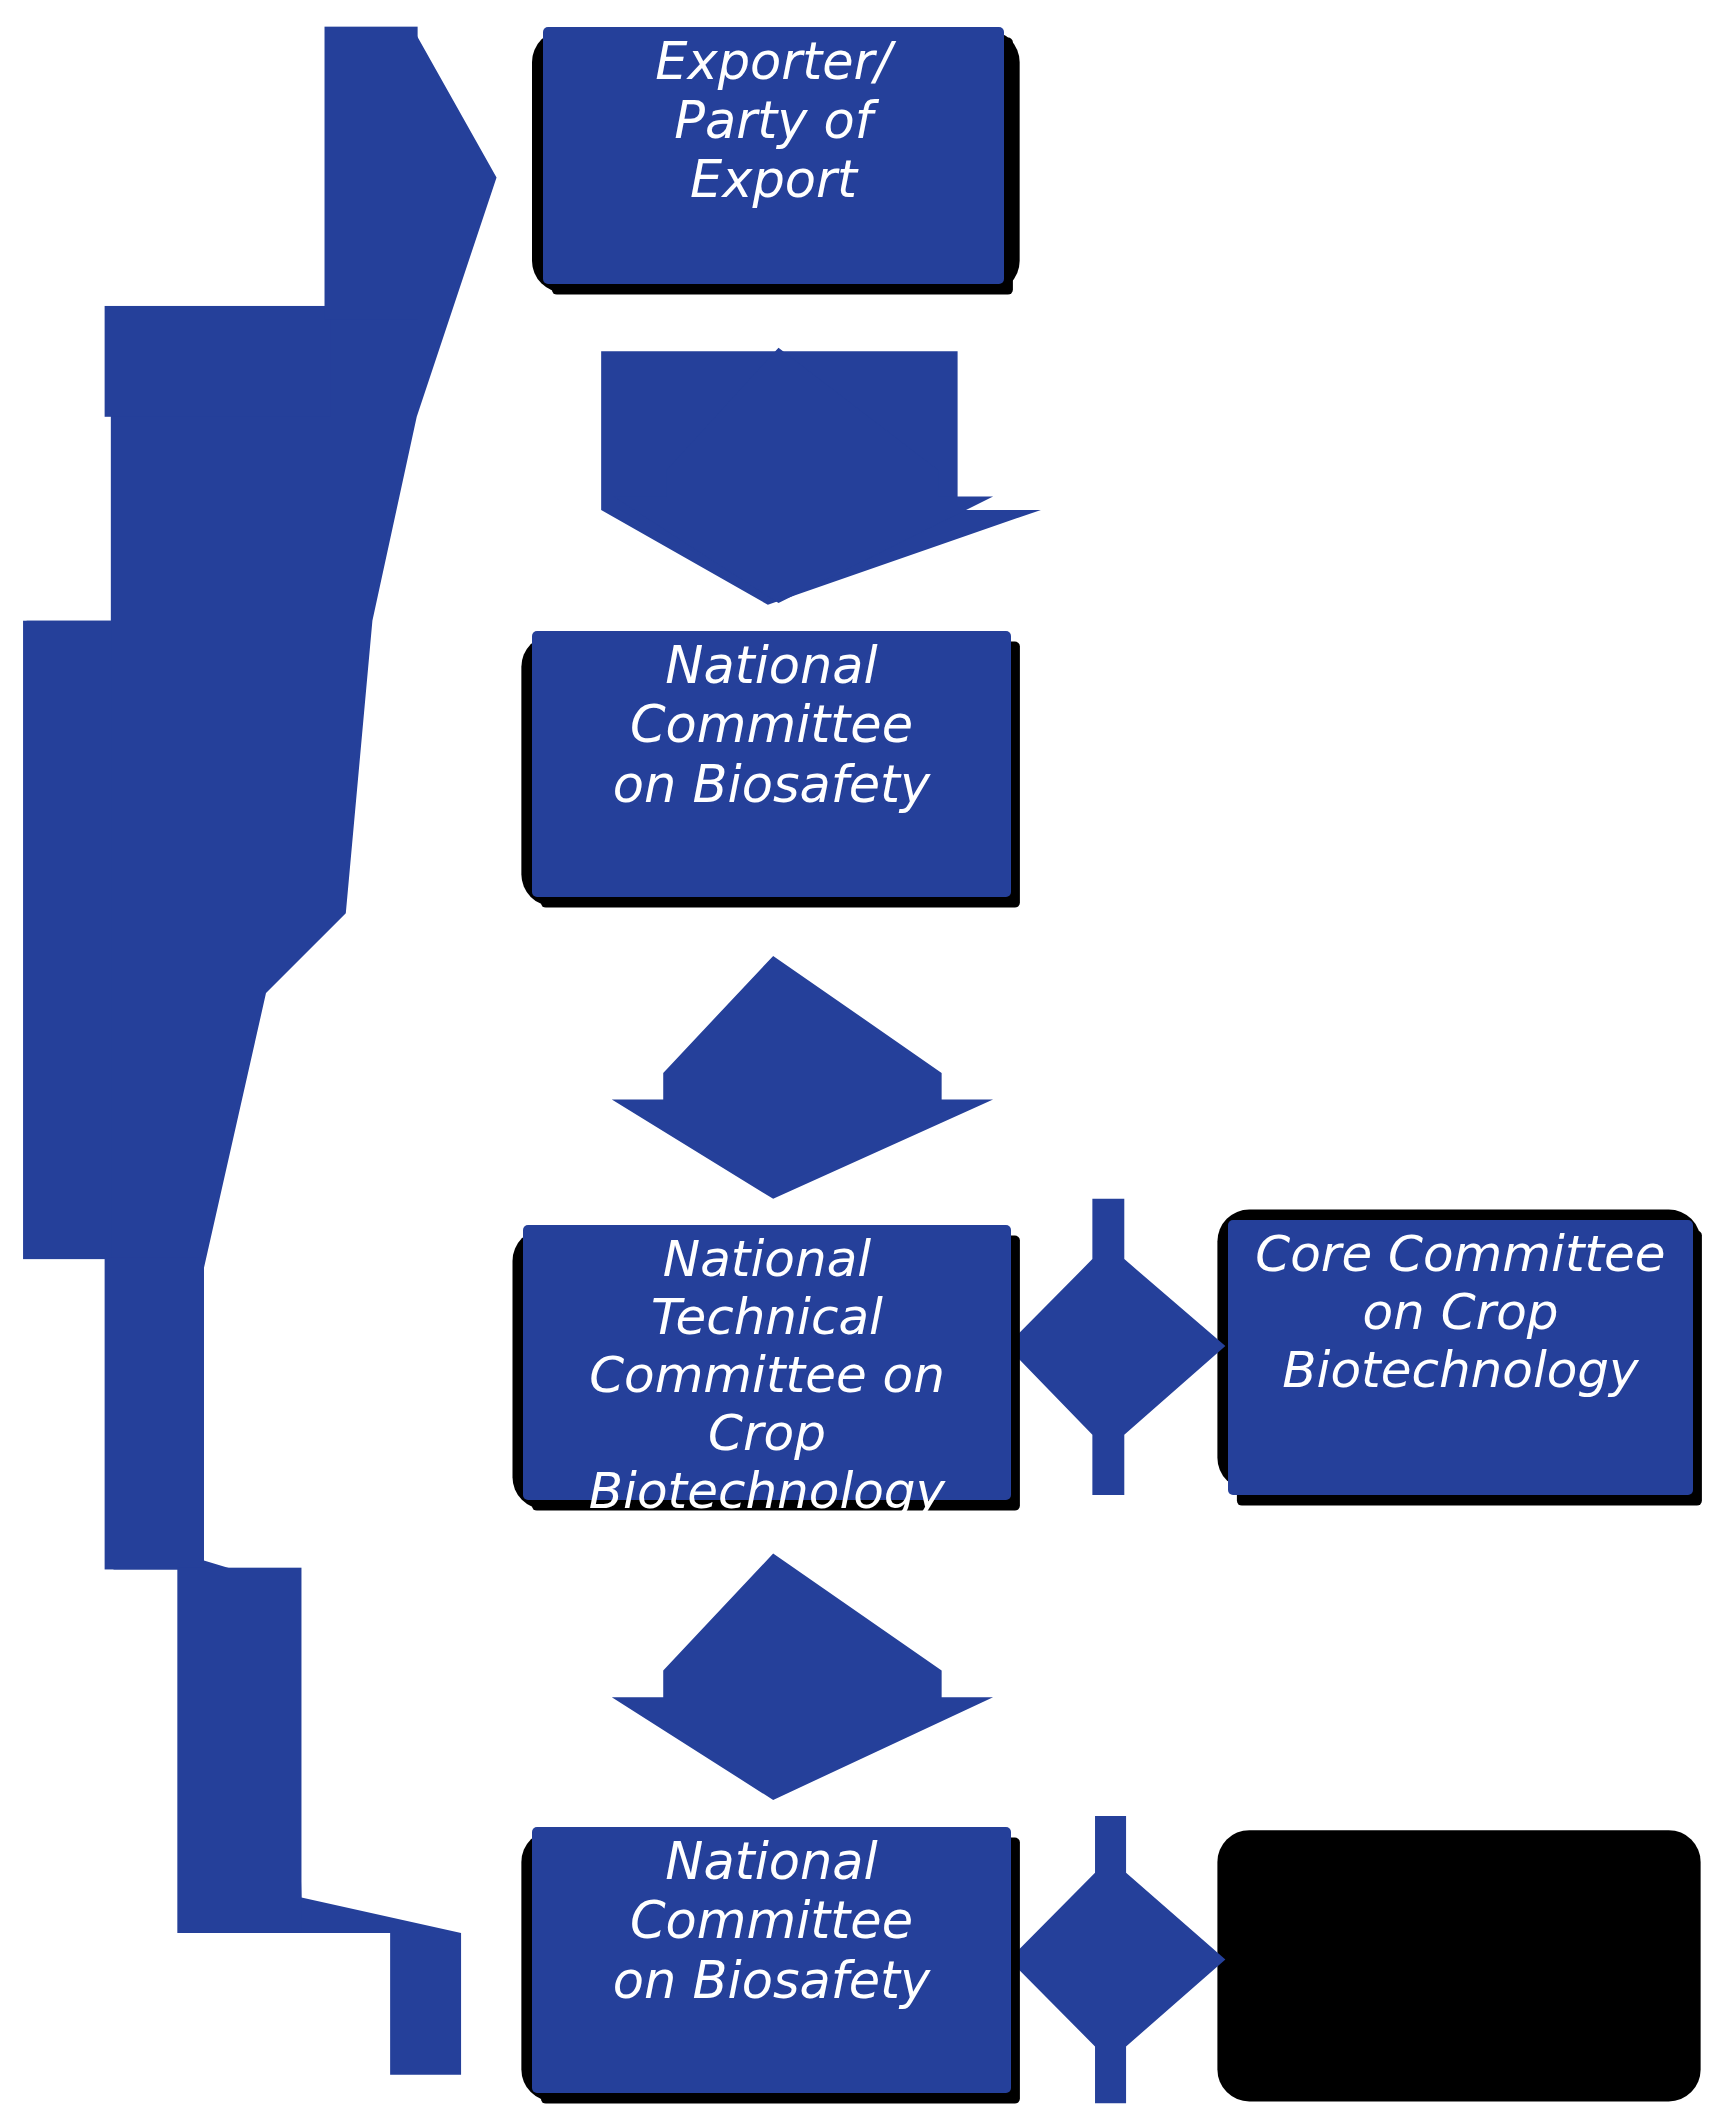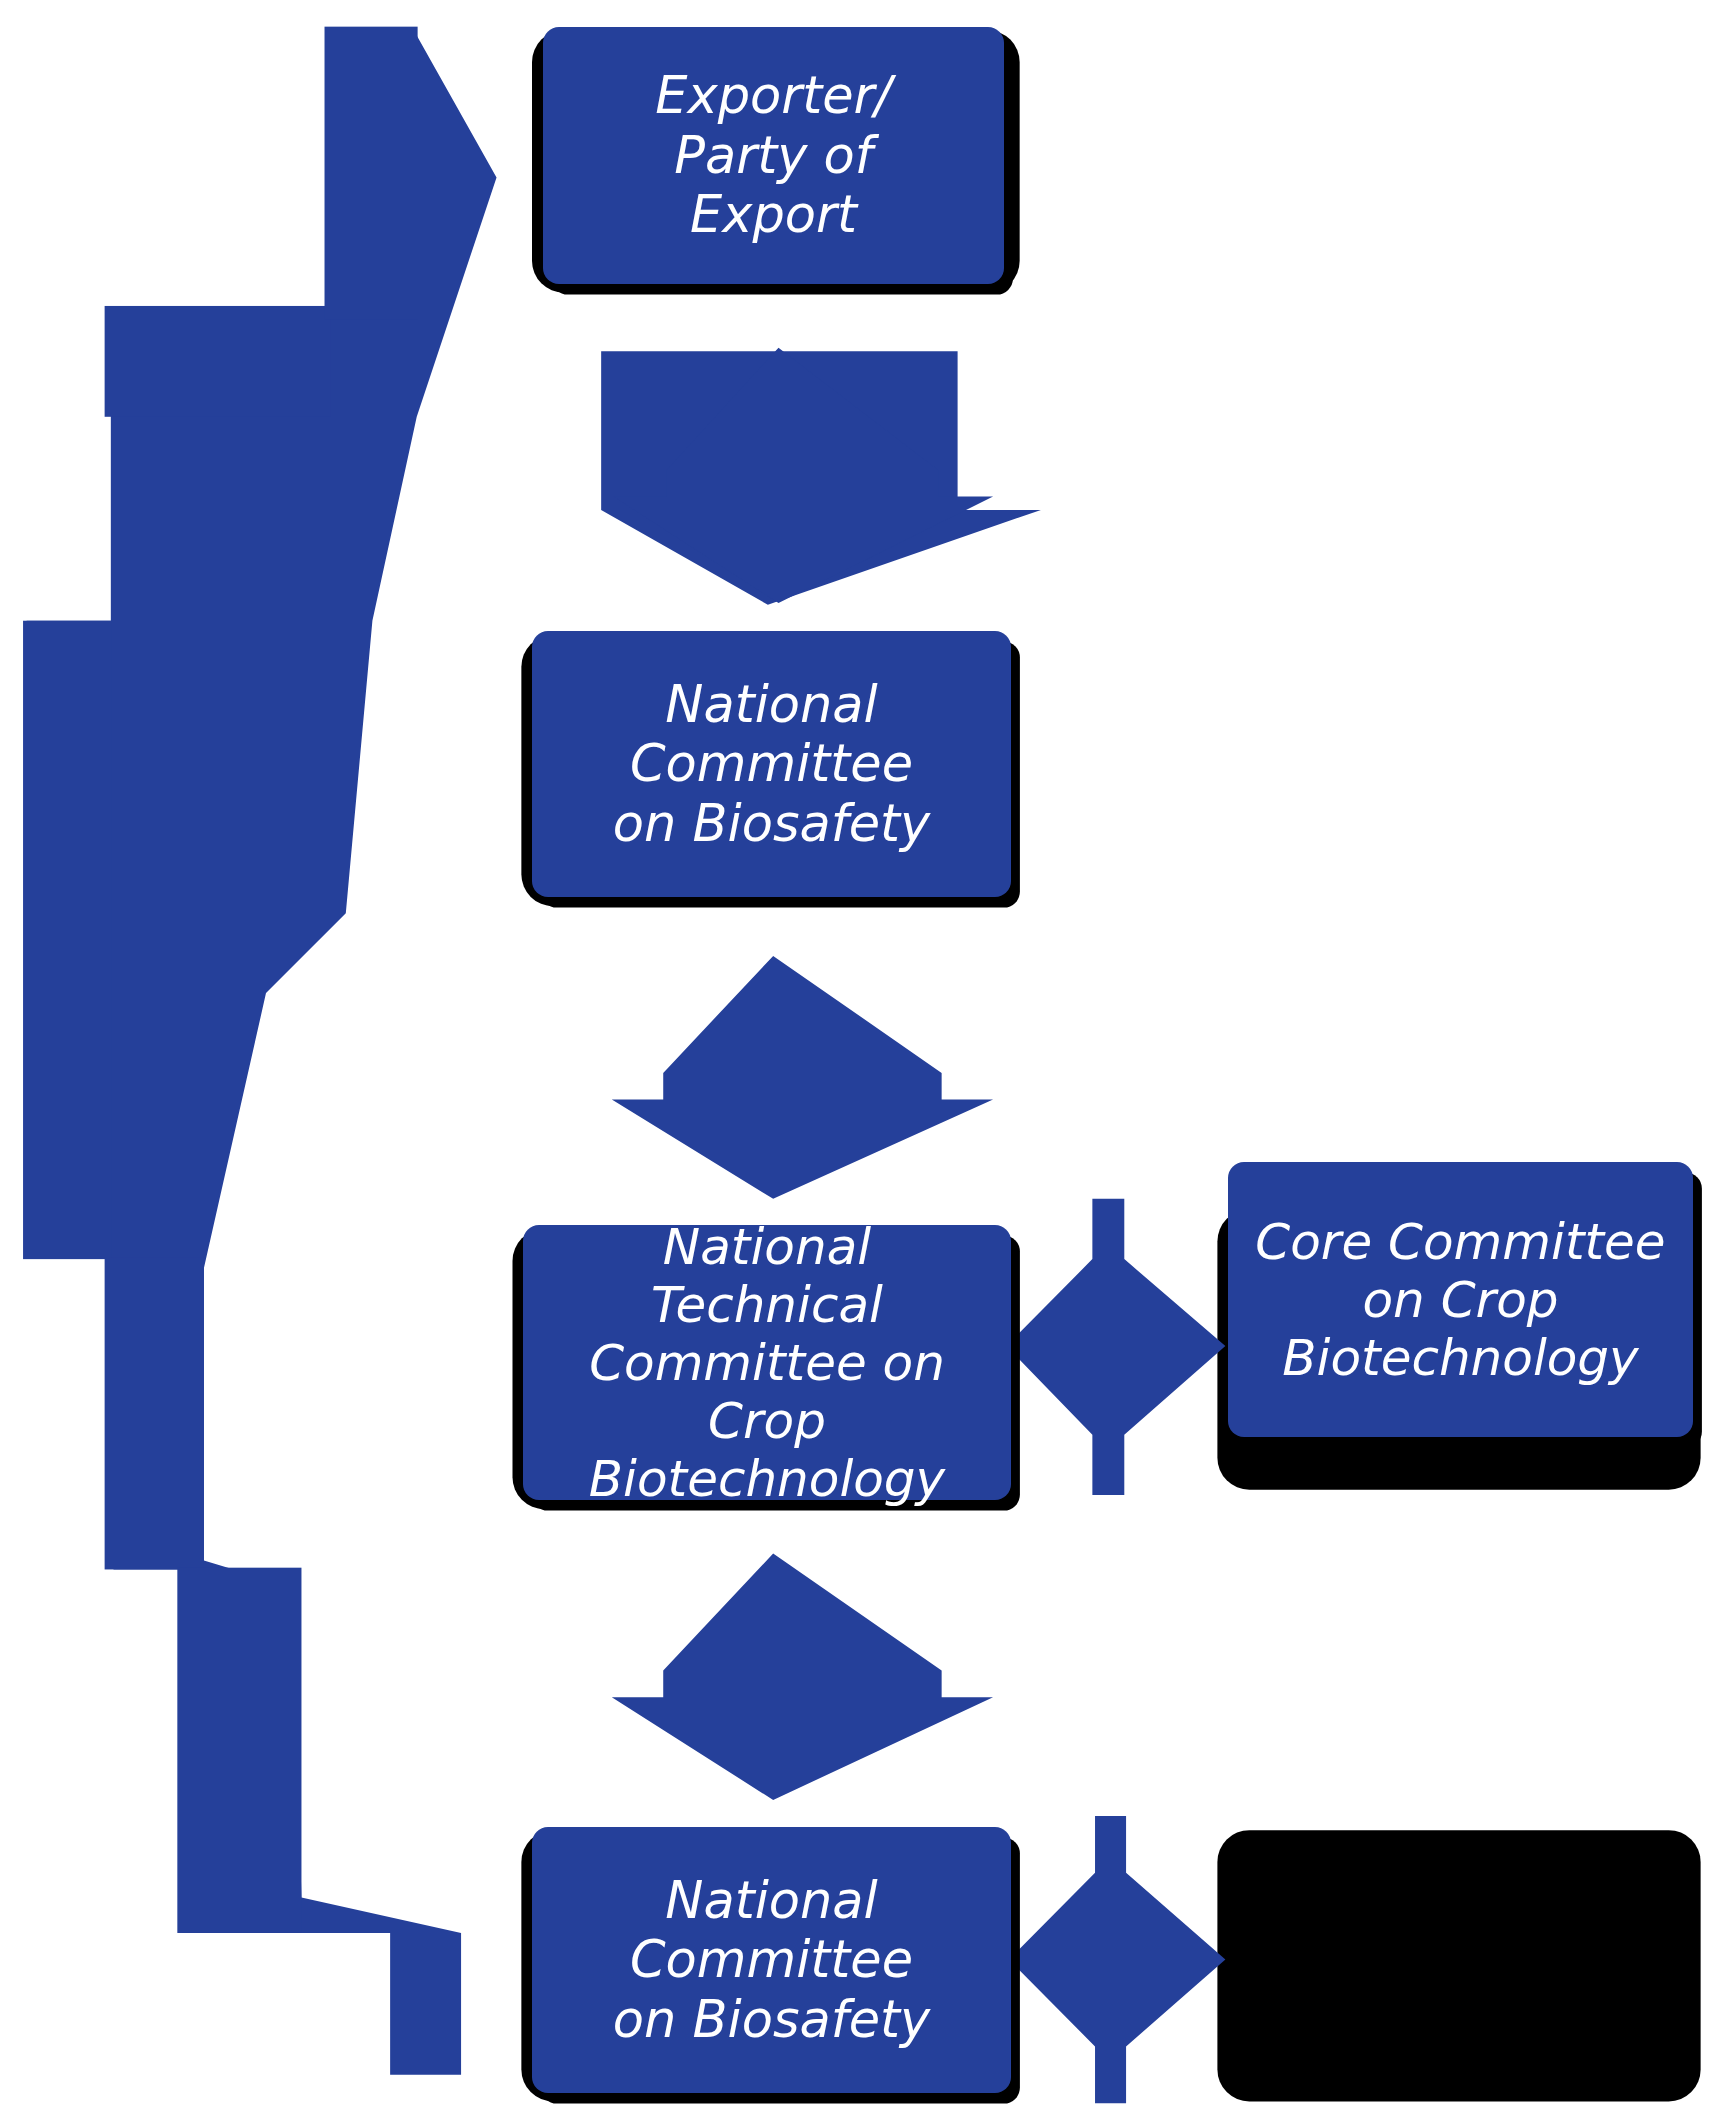--- a/index.html
+++ b/index.html
@@ -15,42 +15,42 @@
   }
   .layer-svg{
     position:absolute;
     left:0; top:0;
     width:1729px;
     height:2129px;
   }
   .node{
     position:absolute;
     background:var(--brand,#25409A);
-    border-radius:16px;
+    border-radius:5px;
     box-shadow:8.9px 10.6px 0 rgba(0,0,0,1);
     display:flex;
-    align-items:center;
+    align-items:flex-start;
     justify-content:center;
     text-align:center;
     color:#ffffff;
     font-style:italic;
     line-height:1.16;
     padding:5.3px 12.4px;
     box-sizing:border-box;
   }
   .node .label{
     white-space:pre-line;
     display:block;
     width:100%;
   }
   
   #node-exporter{ left:543px; top:26.6px;  width:461px; height:257px; font-size:51px; }
   #node-ncb-1   { left:532px; top:631px; width:479px; height:266px; font-size:51px; }
   #node-ntccb   { left:523px; top:1225px;width:488px; height:275px; font-size:50px; }
-  #node-cccb    { left:1228px;top:1162px;width:465px; height:275px; font-size:50px; }
+  #node-cccb    { left:1228px;top:1220px;width:465px; height:275px; font-size:50px; }
   #node-ncb-2   { left:532px; top:1827px;width:479px; height:266px; font-size:51px; }
   #node-bcc     { left:1228px;top:1827px;width:465px; height:266px; font-size:51px; }
 </style>
 </head>
 <body>
 
 <div id="stage">
 
   <svg class="layer-svg" viewBox="0 0 1950 2401">
     <defs>

